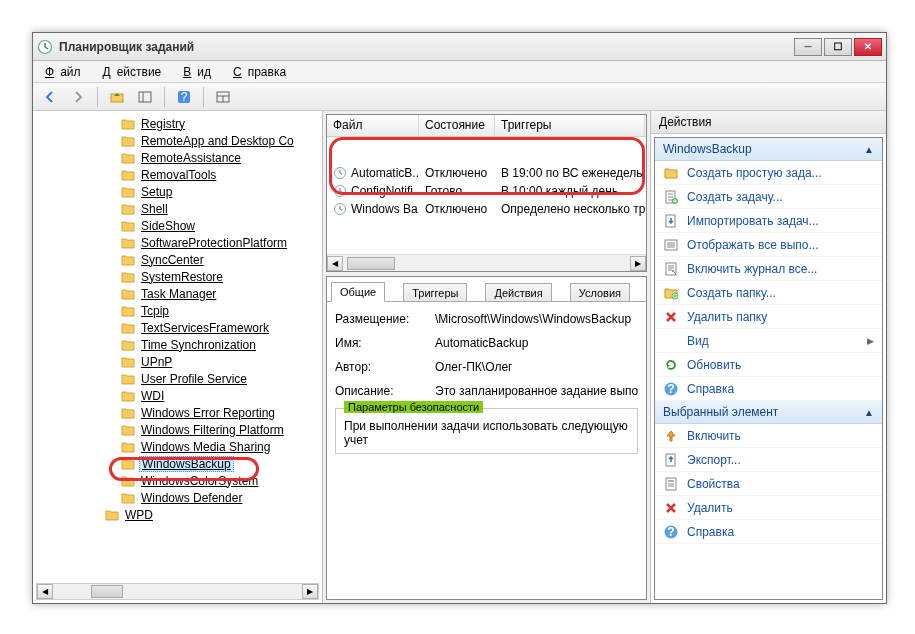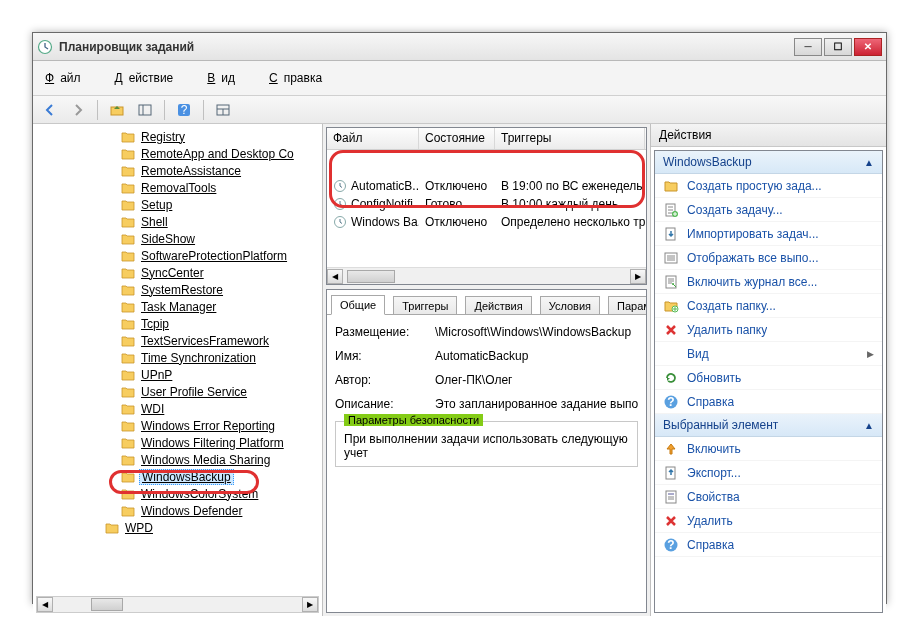--- a/index.html
+++ b/index.html
@@ -7,21 +7,21 @@
 
 .window { position: absolute; left: 32px; top: 32px; width: 855px; height: 572px; border: 1px solid #6a6a6a; background: #fff; box-shadow: 0 0 8px rgba(0,0,0,0.3); }
 
 .titlebar { height: 28px; background: linear-gradient(#f7f7f7,#e4e4e4); border-bottom: 1px solid #b8b8b8; display: flex; align-items: center; padding: 0 4px; font-weight: bold; }
 .titlebar .app-icon { width: 16px; height: 16px; margin-right: 6px; }
 .titlebar .title { flex: 1; color: #333; }
 .titlebar .win-btns { display: flex; gap: 2px; }
 .win-btn { width: 28px; height: 18px; border: 1px solid #888; background: linear-gradient(#f0f0f0,#d8d8d8); display: flex; align-items: center; justify-content: center; font-size: 10px; cursor: pointer; }
 .win-btn.close { background: linear-gradient(#e67,#c23); color: #fff; border-color: #a22; }
 
-.menubar { height: 22px; background: #f4f4f4; border-bottom: 1px solid #d0d0d0; display: flex; align-items: center; padding: 17px 6px; gap: 16px; }
+.menubar { height: 22px; background: #f4f4f4; border-bottom: 1px solid #d0d0d0; display: flex; align-items: center; padding: 4px 6px; gap: 4px; }
 .menubar span { padding: 2px 6px; cursor: pointer; }
 .menubar u { text-decoration: underline; }
 
 .toolbar { height: 28px; background: linear-gradient(#f8f8f8,#eaeaea); border-bottom: 1px solid #c8c8c8; display: flex; align-items: center; padding: 0 6px; gap: 6px; }
 .tool-btn { width: 22px; height: 22px; border: 1px solid transparent; display: flex; align-items: center; justify-content: center; cursor: pointer; }
 .tool-sep { width: 1px; height: 20px; background: #c0c0c0; margin: 0 2px; }
 
 .client { display: flex; height: calc(100% - 78px); }
 
 
@@ -44,21 +44,21 @@
 .task-header { display: flex; background: linear-gradient(#fdfdfd,#ececec); border-bottom: 1px solid #d0d0d0; height: 22px; }
 .task-header .col { padding: 3px 6px; border-right: 1px solid #d8d8d8; }
 .task-rows { flex: 1; }
 .task-row { display: flex; height: 18px; align-items: center; }
 .task-row .cell { padding: 0 6px; white-space: nowrap; overflow: hidden; display: flex; align-items: center; gap: 4px; }
 .task-hscroll { height: 17px; background: #f0f0f0; border-top: 1px solid #ddd; display: flex; align-items: center; }
 .task-hscroll .sbtn { width: 16px; height: 15px; background: linear-gradient(#f8f8f8,#dcdcdc); border: 1px solid #b0b0b0; display: flex; align-items: center; justify-content: center; font-size: 8px; }
 .task-hscroll .thumb { width: 48px; height: 13px; background: linear-gradient(#e8e8e8,#d0d0d0); border: 1px solid #a8a8a8; margin-left: 4px; }
 
 .detail-box { border: 1px solid #828790; background: #fff; flex: 1; display: flex; flex-direction: column; position: relative; overflow: hidden; }
-.tabs { display: flex; background: #fff; padding: 4px 4px 0 4px; gap: 8px; align-items: flex-end; }
+.tabs { display: flex; background: #fff; padding: 4px 4px 0 4px; gap: 18px; align-items: flex-end; }
 .tab { padding: 3px 8px; border: 1px solid #a8a8a8; border-bottom: none; background: linear-gradient(#f6f6f6,#e8e8e8); cursor: pointer; font-size: 11px; position: relative; top: 1px; }
 .tab.active { background: #fff; border-bottom: 1px solid #fff; z-index: 2; }
 .tab-content { border-top: 1px solid #a8a8a8; flex: 1; padding: 10px 8px; position: relative; overflow: hidden; }
 .field-row { display: flex; margin-bottom: 10px; }
 .field-row .lbl { width: 100px; }
 .field-row .val { flex: 1; white-space: nowrap; overflow: hidden; }
 .group-box { border: 1px solid #c8c8c8; margin-top: 8px; padding: 10px 8px 6px 8px; position: relative; }
 .group-box .legend { position: absolute; top: -8px; left: 8px; background: #84cc16; padding: 0 4px; font-size: 11px; }
 
 

